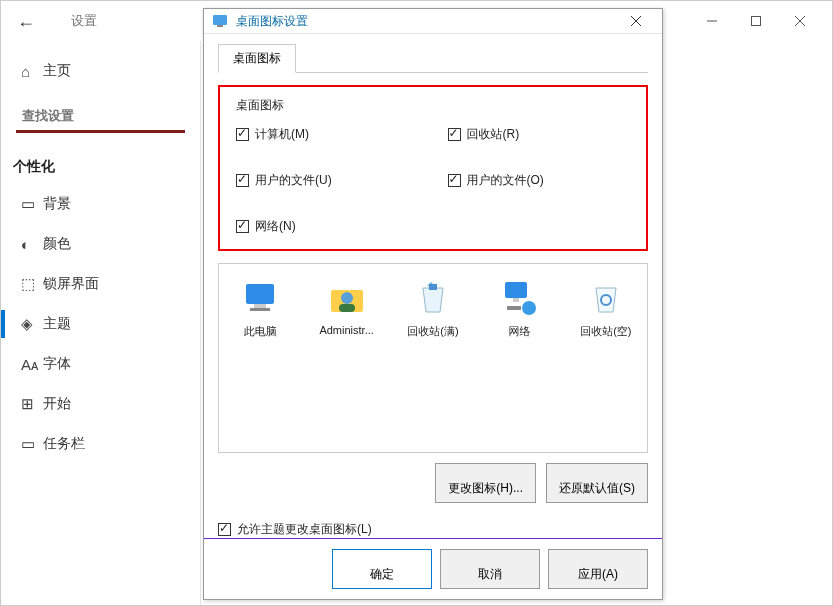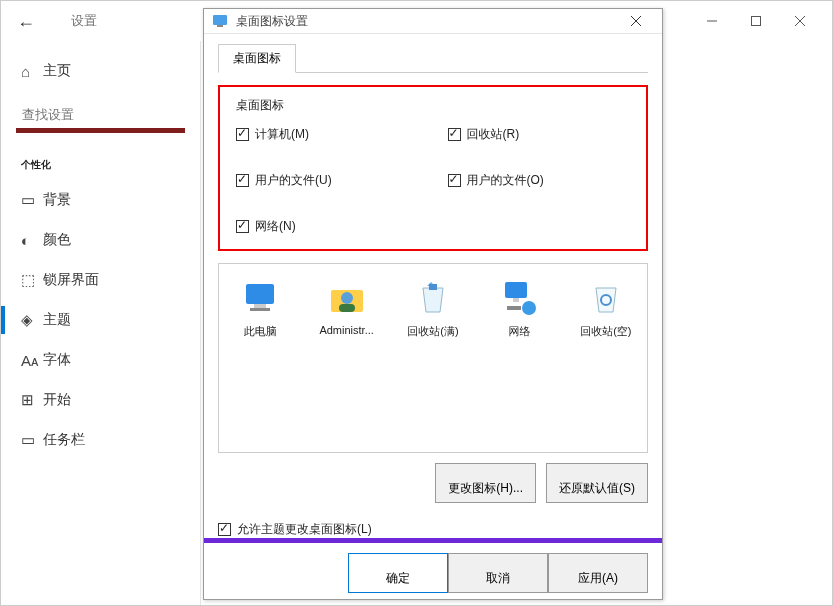--- a/index.html
+++ b/index.html
@@ -11,32 +11,32 @@
 .back-arrow { width: 30px; font-size: 18px; color: #333; text-align: center; cursor: pointer; }
 .settings-title { margin-left: 30px; font-size: 13px; color: #737373; }
 .win-controls { margin-left: auto; display: flex; }
 .win-ctrl { width: 44px; height: 30px; display: flex; align-items: center; justify-content: center; color: #555; font-size: 12px; cursor: pointer; }
 
 .settings-body { display: flex; height: calc(100% - 40px); }
 .sidebar { width: 200px; padding: 10px 0 0 0; border-right: 1px solid #e5e5e5; }
 .nav-item { display: flex; align-items: center; height: 40px; padding: 0 20px; font-size: 14px; color: #333; cursor: pointer; position: relative; }
 .nav-item .icon { width: 22px; color: #444; font-size: 15px; }
 .nav-item.active::before { content: ""; position: absolute; left: 0; top: 6px; bottom: 6px; width: 4px; background: #0078d4; }
-.nav-heading { padding: 15px 20px 8px; font-size: 10px; font-weight: 600; color: #222; }
+.nav-heading { padding: 15px 12px 8px; font-size: 14px; font-weight: 600; color: #222; }
 .search-box { margin: 10px 15px 10px 15px; }
-.search-box input { width: 100%; height: 32px; border: none; border-bottom: 5px solid #7f1d1d; padding: 0 6px; font-size: 13px; outline: none; }
+.search-box input { width: 100%; height: 32px; border: none; border-bottom: 3px solid #7f1d1d; padding: 0 6px; font-size: 13px; outline: none; font-weight: bold; }
 
 .main-pane { flex: 1; padding: 20px 30px; font-size: 13px; color: #333; }
 .related-text { margin-top: 245px; }
 
 
 .dialog { position: absolute; top: 8px; left: 203px; width: 460px; height: 592px; background: #fff; border: 1px solid #999; box-shadow: 1px 1px 4px rgba(0,0,0,.2); display: flex; flex-direction: column; }
 .dialog-titlebar { display: flex; align-items: center; height: 30px; padding: 0 8px; border-bottom: 1px solid #e5e5e5; }
 .dialog-icon { width: 18px; height: 18px; margin-right: 6px; }
-.dialog-title { font-size: 12px; color: #404040; }
+.dialog-title { font-size: 12px; color: #0369a1; }
 .dialog-close { margin-left: auto; width: 36px; height: 24px; display: flex; align-items: center; justify-content: center; cursor: pointer; }
 
 .dialog-body { padding: 10px 14px 0; flex: 1; display: flex; flex-direction: column; }
 .tab-strip { display: flex; border-bottom: 1px solid #ccc; }
 .tab { padding: 5px 14px; font-size: 12px; border: 1px solid #ccc; border-bottom: 1px solid #fff; background: #fff; margin-bottom: -1px; cursor: pointer; }
 
 .red-box { border: 2px solid #e00; padding: 10px 16px 14px; margin-top: 12px; }
 .group-label { font-size: 12px; margin-bottom: 12px; color: #222; }
 .check-grid { display: grid; grid-template-columns: 1fr 1fr; row-gap: 16px; column-gap: 30px; gap: 29px; }
 .checkbox-row { display: flex; align-items: center; font-size: 12px; color: #222; cursor: pointer; }
@@ -47,21 +47,21 @@
 .icon-item { width: 78px; display: flex; flex-direction: column; align-items: center; font-size: 11px; color: #222; text-align: center; cursor: pointer; padding: 4px 0; }
 .icon-item .big-icon { width: 40px; height: 40px; display: flex; align-items: center; justify-content: center; margin-bottom: 6px; }
 .icon-item .lbl { white-space: nowrap; overflow: hidden; text-overflow: ellipsis; max-width: 100%; }
 
 .btn-row { display: flex; justify-content: flex-end; gap: 10px; margin-top: 10px; }
 .btn { min-width: 100px; height: 40px; border: 1px solid #999; background: #f0f0f0; font-size: 12px; cursor: pointer; padding: 16px 12px; }
 .btn.primary { border: 1px solid #0078d4; background: #fff; }
 
 .allow-row { margin-top: 18px; }
 
-.dialog-footer { padding: 10px 14px 14px; display: flex; justify-content: flex-end; border-top: 5px solid #6d28d9; margin-top: auto; }
+.dialog-footer { padding: 10px 14px 14px; display: flex; justify-content: flex-end; gap: 8px; border-top: 1px solid #6d28d9; margin-top: auto; }
 
 
 svg { display: block; }
 </style>
 </head>
 <body>
 
 <div class="settings-window">
   <div class="settings-titlebar">
     <div class="back-arrow">←</div>

